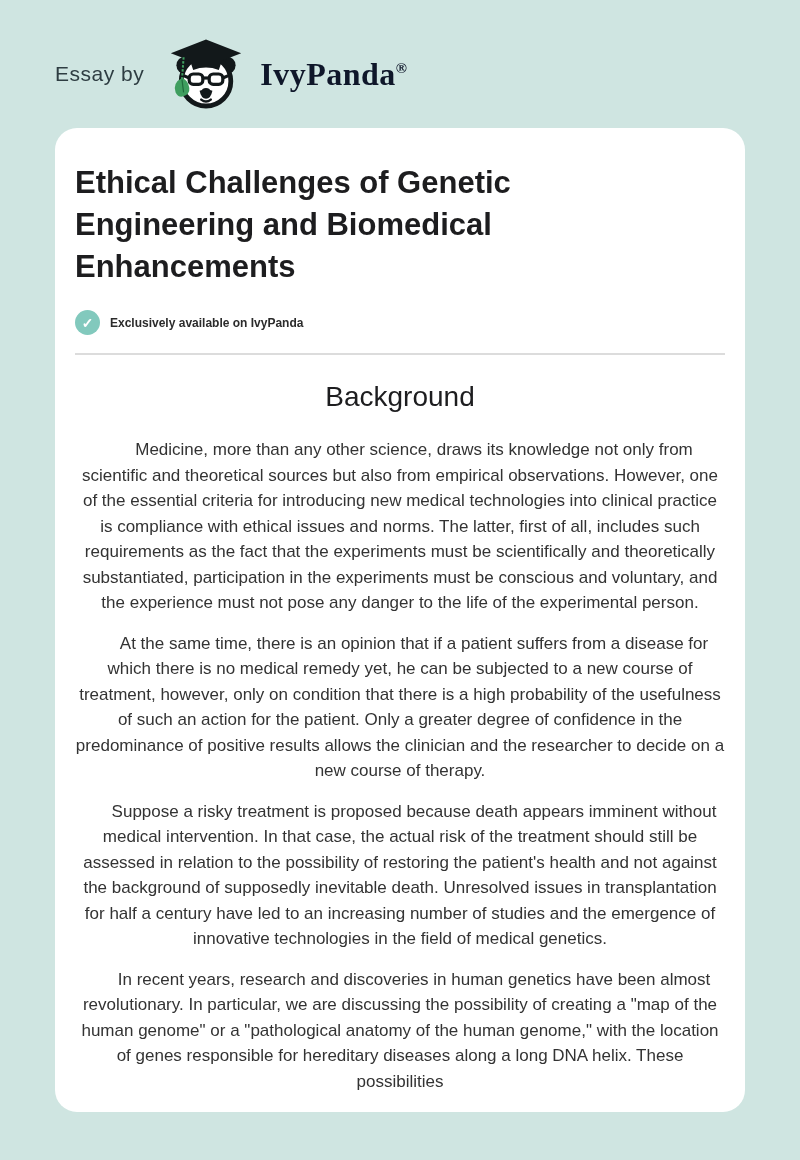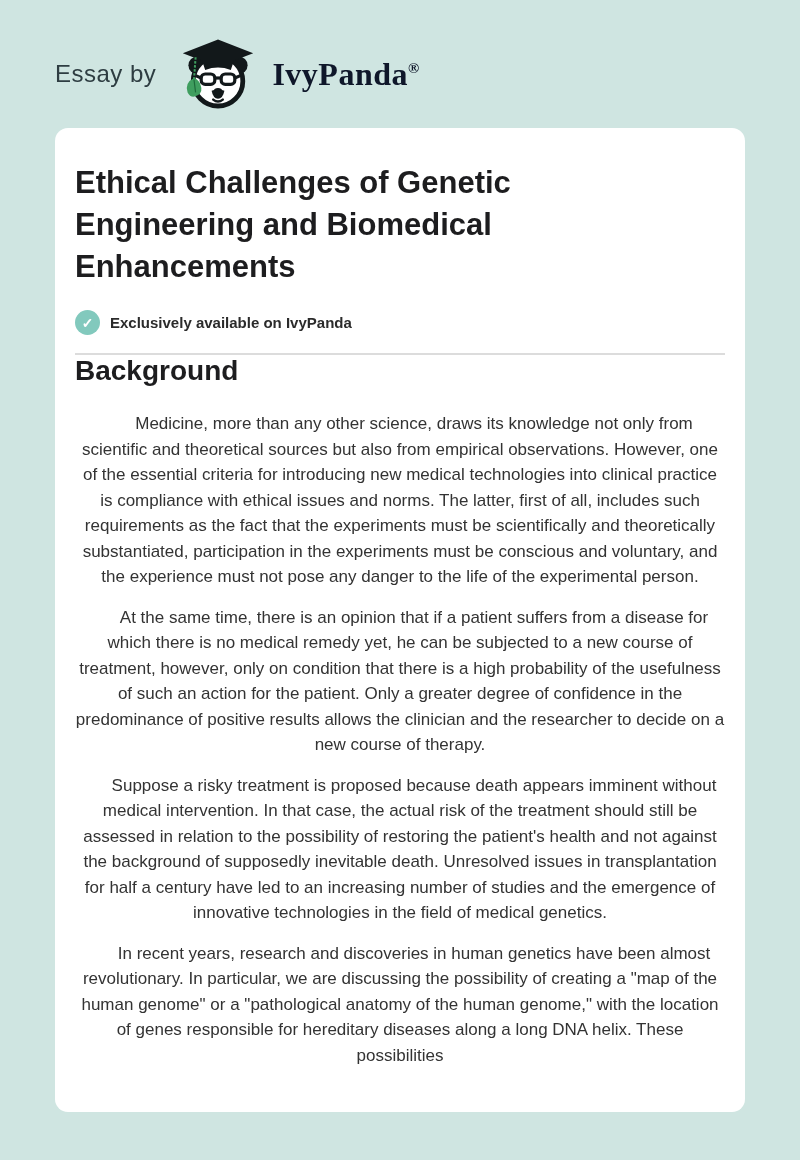--- a/index.html
+++ b/index.html
@@ -13,21 +13,21 @@
   .page { width: 800px; height: 1160px; position: relative; }
 
   
   .header {
     display: flex;
     align-items: center;
     padding: 38px 0 0 55px;
     height: 110px;
   }
   .essay-by {
-    font-size: 24px;
+    font-size: 21px;
     font-weight: 400;
     color: #2e3d42;
     letter-spacing: 0.5px;
   }
   .logo-mark {
     width: 92px;
     height: 72px;
     margin: 0 8px 0 16px;
     flex: 0 0 auto;
   }
@@ -44,21 +44,21 @@
   }
 
   
   .card {
     position: absolute;
     left: 55px;
     top: 128px;
     width: 690px;
     height: 984px;
     background: #ffffff;
-    border-radius: 13px;
+    border-radius: 22px;
     padding: 34px 20px 0 20px;
   }
   .title {
     font-size: 31px;
     font-weight: 700;
     line-height: 42px;
     color: #1d1d1f;
     max-width: 560px;
   }
   .badge-row {
@@ -74,33 +74,35 @@
     color: #ffffff;
     font-size: 14px;
     font-weight: 700;
     display: flex;
     align-items: center;
     justify-content: center;
     flex: 0 0 auto;
   }
   .badge-text {
     margin-left: 10px;
-    font-size: 15px;
+    font-size: 12px;
     font-weight: 700;
     color: #2b2b2b;
   }
   .divider {
     border: none;
     border-top: 2px solid #dcdcdc;
     margin-top: 18px;
   }
   .section-heading {
     font-size: 28px;
-    font-weight: 700;
+    font-weight: 400;
     color: #1d1d1f;
+    margin-top: 26px;
+    text-align: center;
   }
   .body-copy { margin-top: 24px; }
   .body-copy p {
     font-size: 17px;
     line-height: 25.5px;
     color: #333333;
     text-indent: 28px;
     margin-bottom: 15px;
     text-align: center;
   }

